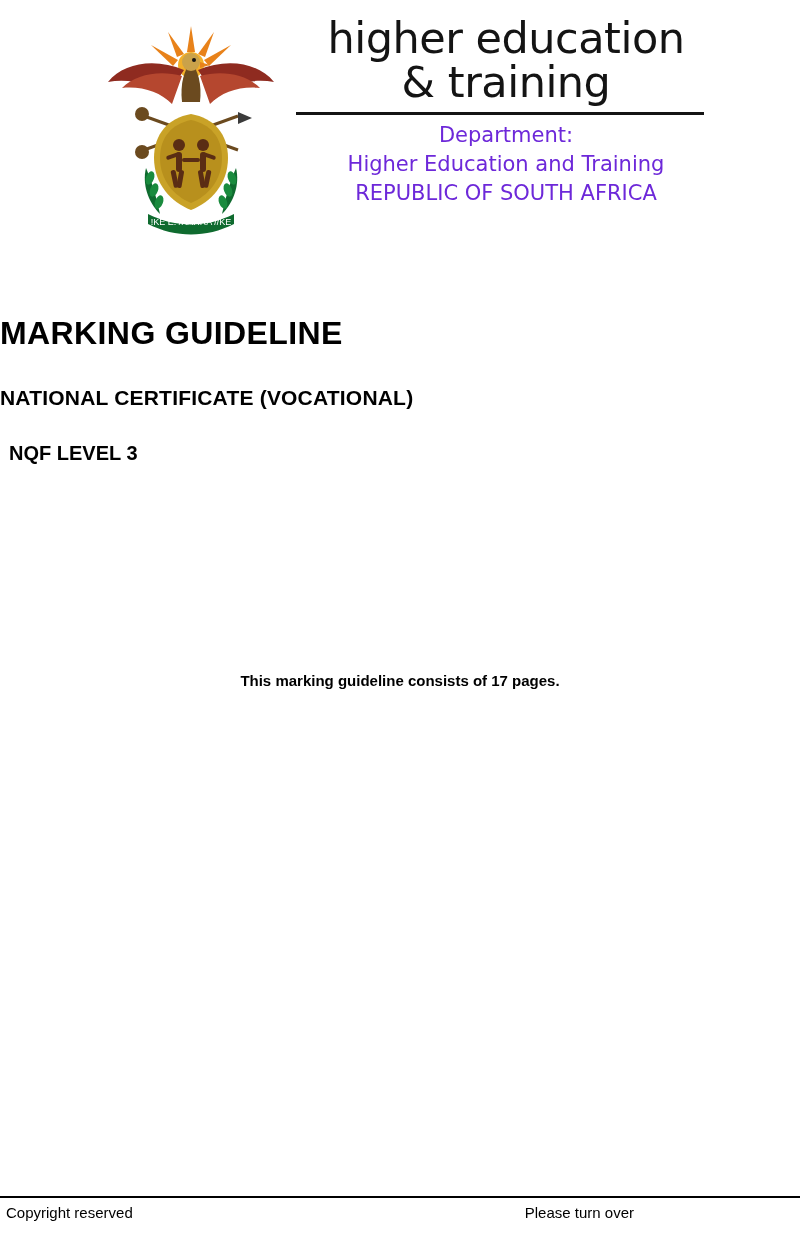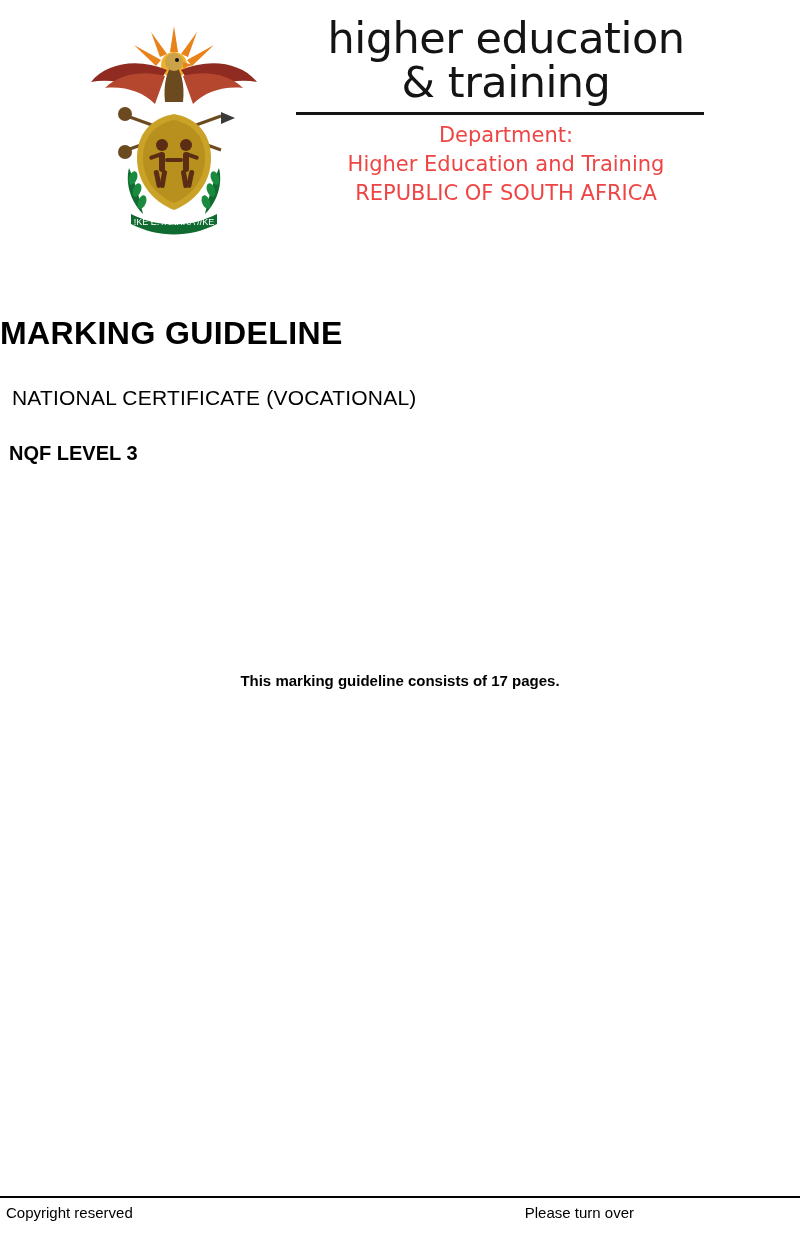--- a/index.html
+++ b/index.html
@@ -19,21 +19,21 @@
   
   .letterhead {
     position: absolute;
     top: 14px;
     left: 0;
     width: 800px;
     height: 220px;
   }
   .coat-of-arms {
     position: absolute;
-    left: 79px;
+    left: 96px;
     top: 4px;
     width: 190px;
     height: 225px;
   }
   .dept-text {
     position: absolute;
     left: 296px;
     top: 2px;
     width: 420px;
     text-align: center;
@@ -50,42 +50,42 @@
     width: 408px;
     height: 3px;
     background: #141414;
     margin-top: 8px;
     margin-bottom: 6px;
   }
   .dept-sub {
     font-family: "DejaVu Sans", sans-serif;
     font-size: 21px;
     line-height: 29px;
-    color: #ef4444;
+    color: #6d28d9;
   }
 
   
   .title-block {
     position: absolute;
     top: 315px;
     left: 0;
     width: 800px;
     text-align: left;
   }
   .doc-title {
     font-size: 32px;
     font-weight: bold;
     letter-spacing: 0.4px;
     margin: 0 0 34px 0;
   }
   .line-cert {
     font-size: 21px;
-    font-weight: normal;
+    font-weight: bold;
     letter-spacing: 0.2px;
-    margin: 0 0 32px 12px;
+    margin: 0 0 32px 0;
   }
   .line-subject {
     font-size: 23px;
     font-weight: bold;
     letter-spacing: 0.2px;
     margin: 0 0 3px 0;
   }
   .line-level {
     font-size: 20px;
     font-weight: bold;

